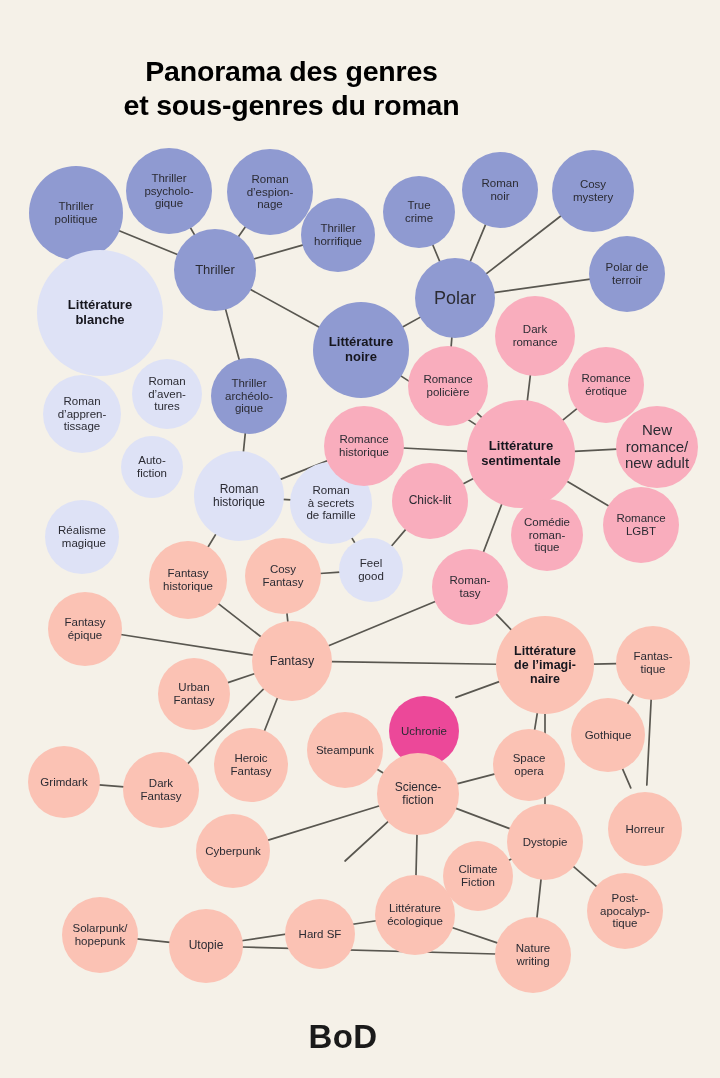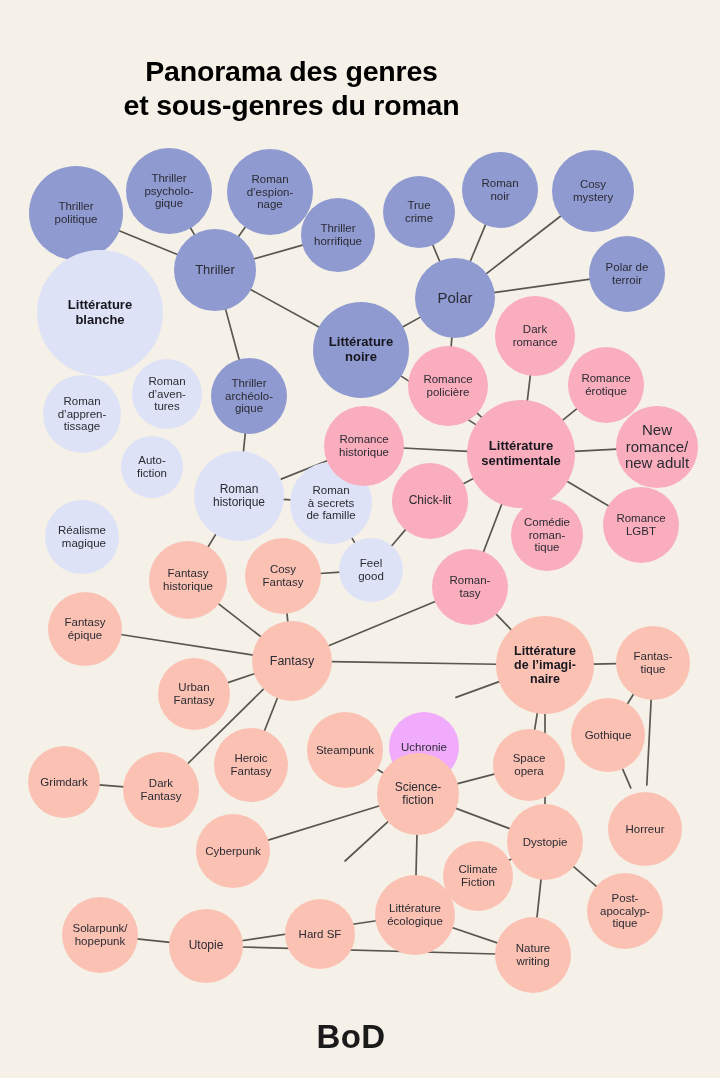--- a/index.html
+++ b/index.html
@@ -36,21 +36,20 @@
   .brand {
     position: absolute;
     left: 0;
     top: 1018px;
     width: 686px;
     text-align: center;
     font-size: 33px;
     font-weight: bold;
     color: #1a1a1a;
     letter-spacing: 0.4px;
-    padding-left: 8px;
   }
   #edge-layer {
     position: absolute;
     left: 0;
     top: 0;
     width: 720px;
     height: 1078px;
   }
   #node-layer {
     position: absolute;
@@ -223,21 +222,21 @@
 noir</span>
       </div>
       <div class="node" style="left: 552px; top: 150px; width: 82px; height: 82px; background: rgb(143, 154, 209); font-size: 11.5px;">
         <span class="node-label">Cosy
 mystery</span>
       </div>
       <div class="node" style="left: 589px; top: 236px; width: 76px; height: 76px; background: rgb(143, 154, 209); font-size: 11.5px;">
         <span class="node-label">Polar de
 terroir</span>
       </div>
-      <div class="node" style="left: 415px; top: 258px; width: 80px; height: 80px; background: rgb(143, 154, 209); font-size: 15px;">
+      <div class="node" style="left: 415px; top: 258px; width: 80px; height: 80px; background: rgb(143, 154, 209); font-size: 18px;">
         <span class="node-label">Polar</span>
       </div>
       <div class="node hub" style="left: 313px; top: 302px; width: 96px; height: 96px; background: rgb(143, 154, 209); font-size: 13px;">
         <span class="node-label">Littérature
 noire</span>
       </div>
       <div class="node" style="left: 495px; top: 296px; width: 80px; height: 80px; background: rgb(249, 173, 189); font-size: 11.5px;">
         <span class="node-label">Dark
 romance</span>
       </div>
@@ -307,21 +306,21 @@
       <div class="node" style="left: 123px; top: 752px; width: 76px; height: 76px; background: rgb(251, 194, 180); font-size: 11.5px;">
         <span class="node-label">Dark
 Fantasy</span>
       </div>
       <div class="node" style="left: 196px; top: 814px; width: 74px; height: 74px; background: rgb(251, 194, 180); font-size: 11.5px;">
         <span class="node-label">Cyberpunk</span>
       </div>
       <div class="node" style="left: 307px; top: 712px; width: 76px; height: 76px; background: rgb(251, 194, 180); font-size: 11.5px;">
         <span class="node-label">Steampunk</span>
       </div>
-      <div class="node" style="left: 389px; top: 712px; width: 70px; height: 70px; background: #f0abfc; font-size: 11.5px;">
+      <div class="node" style="left: 389px; top: 696px; width: 70px; height: 70px; background: #ec4899; font-size: 11.5px;">
         <span class="node-label">Uchronie</span>
       </div>
       <div class="node" style="left: 377px; top: 753px; width: 82px; height: 82px; background: rgb(251, 194, 180); font-size: 12px;">
         <span class="node-label">Science-
 fiction</span>
       </div>
       <div class="node" style="left: 285px; top: 899px; width: 70px; height: 70px; background: rgb(251, 194, 180); font-size: 11.5px;">
         <span class="node-label">Hard SF</span>
       </div>
       <div class="node" style="left: 375px; top: 875px; width: 80px; height: 80px; background: rgb(251, 194, 180); font-size: 11.5px;">

